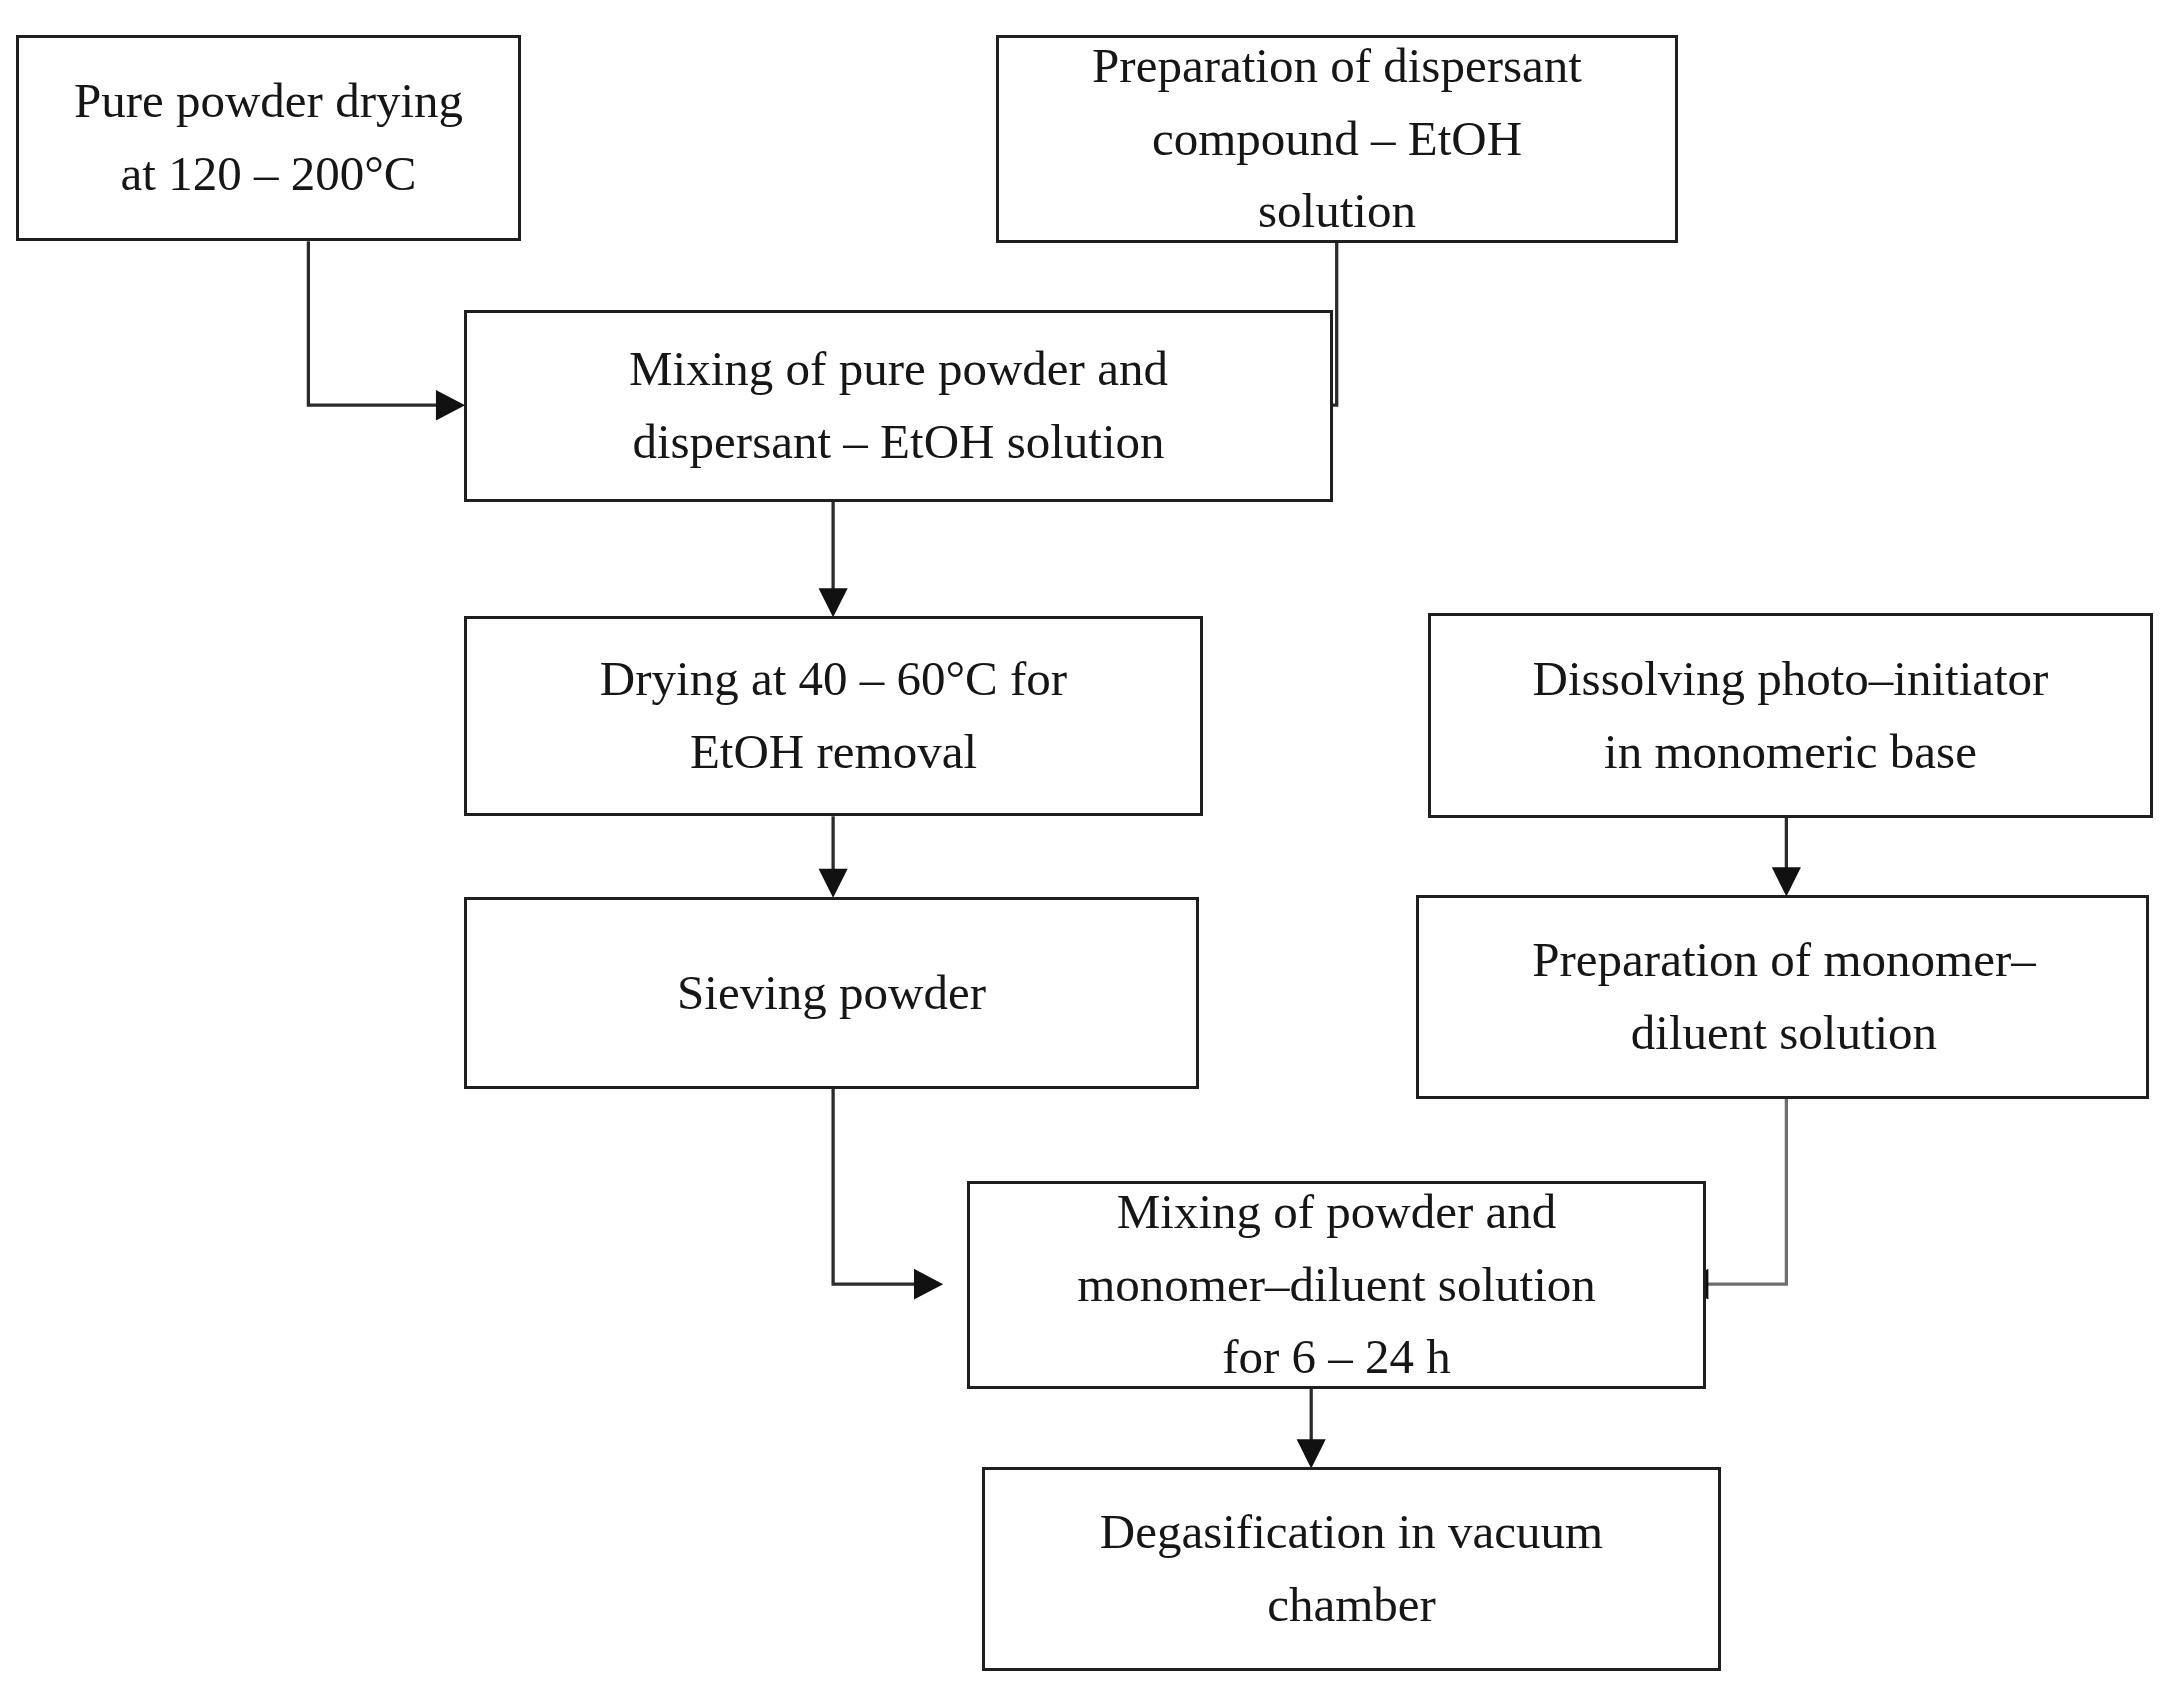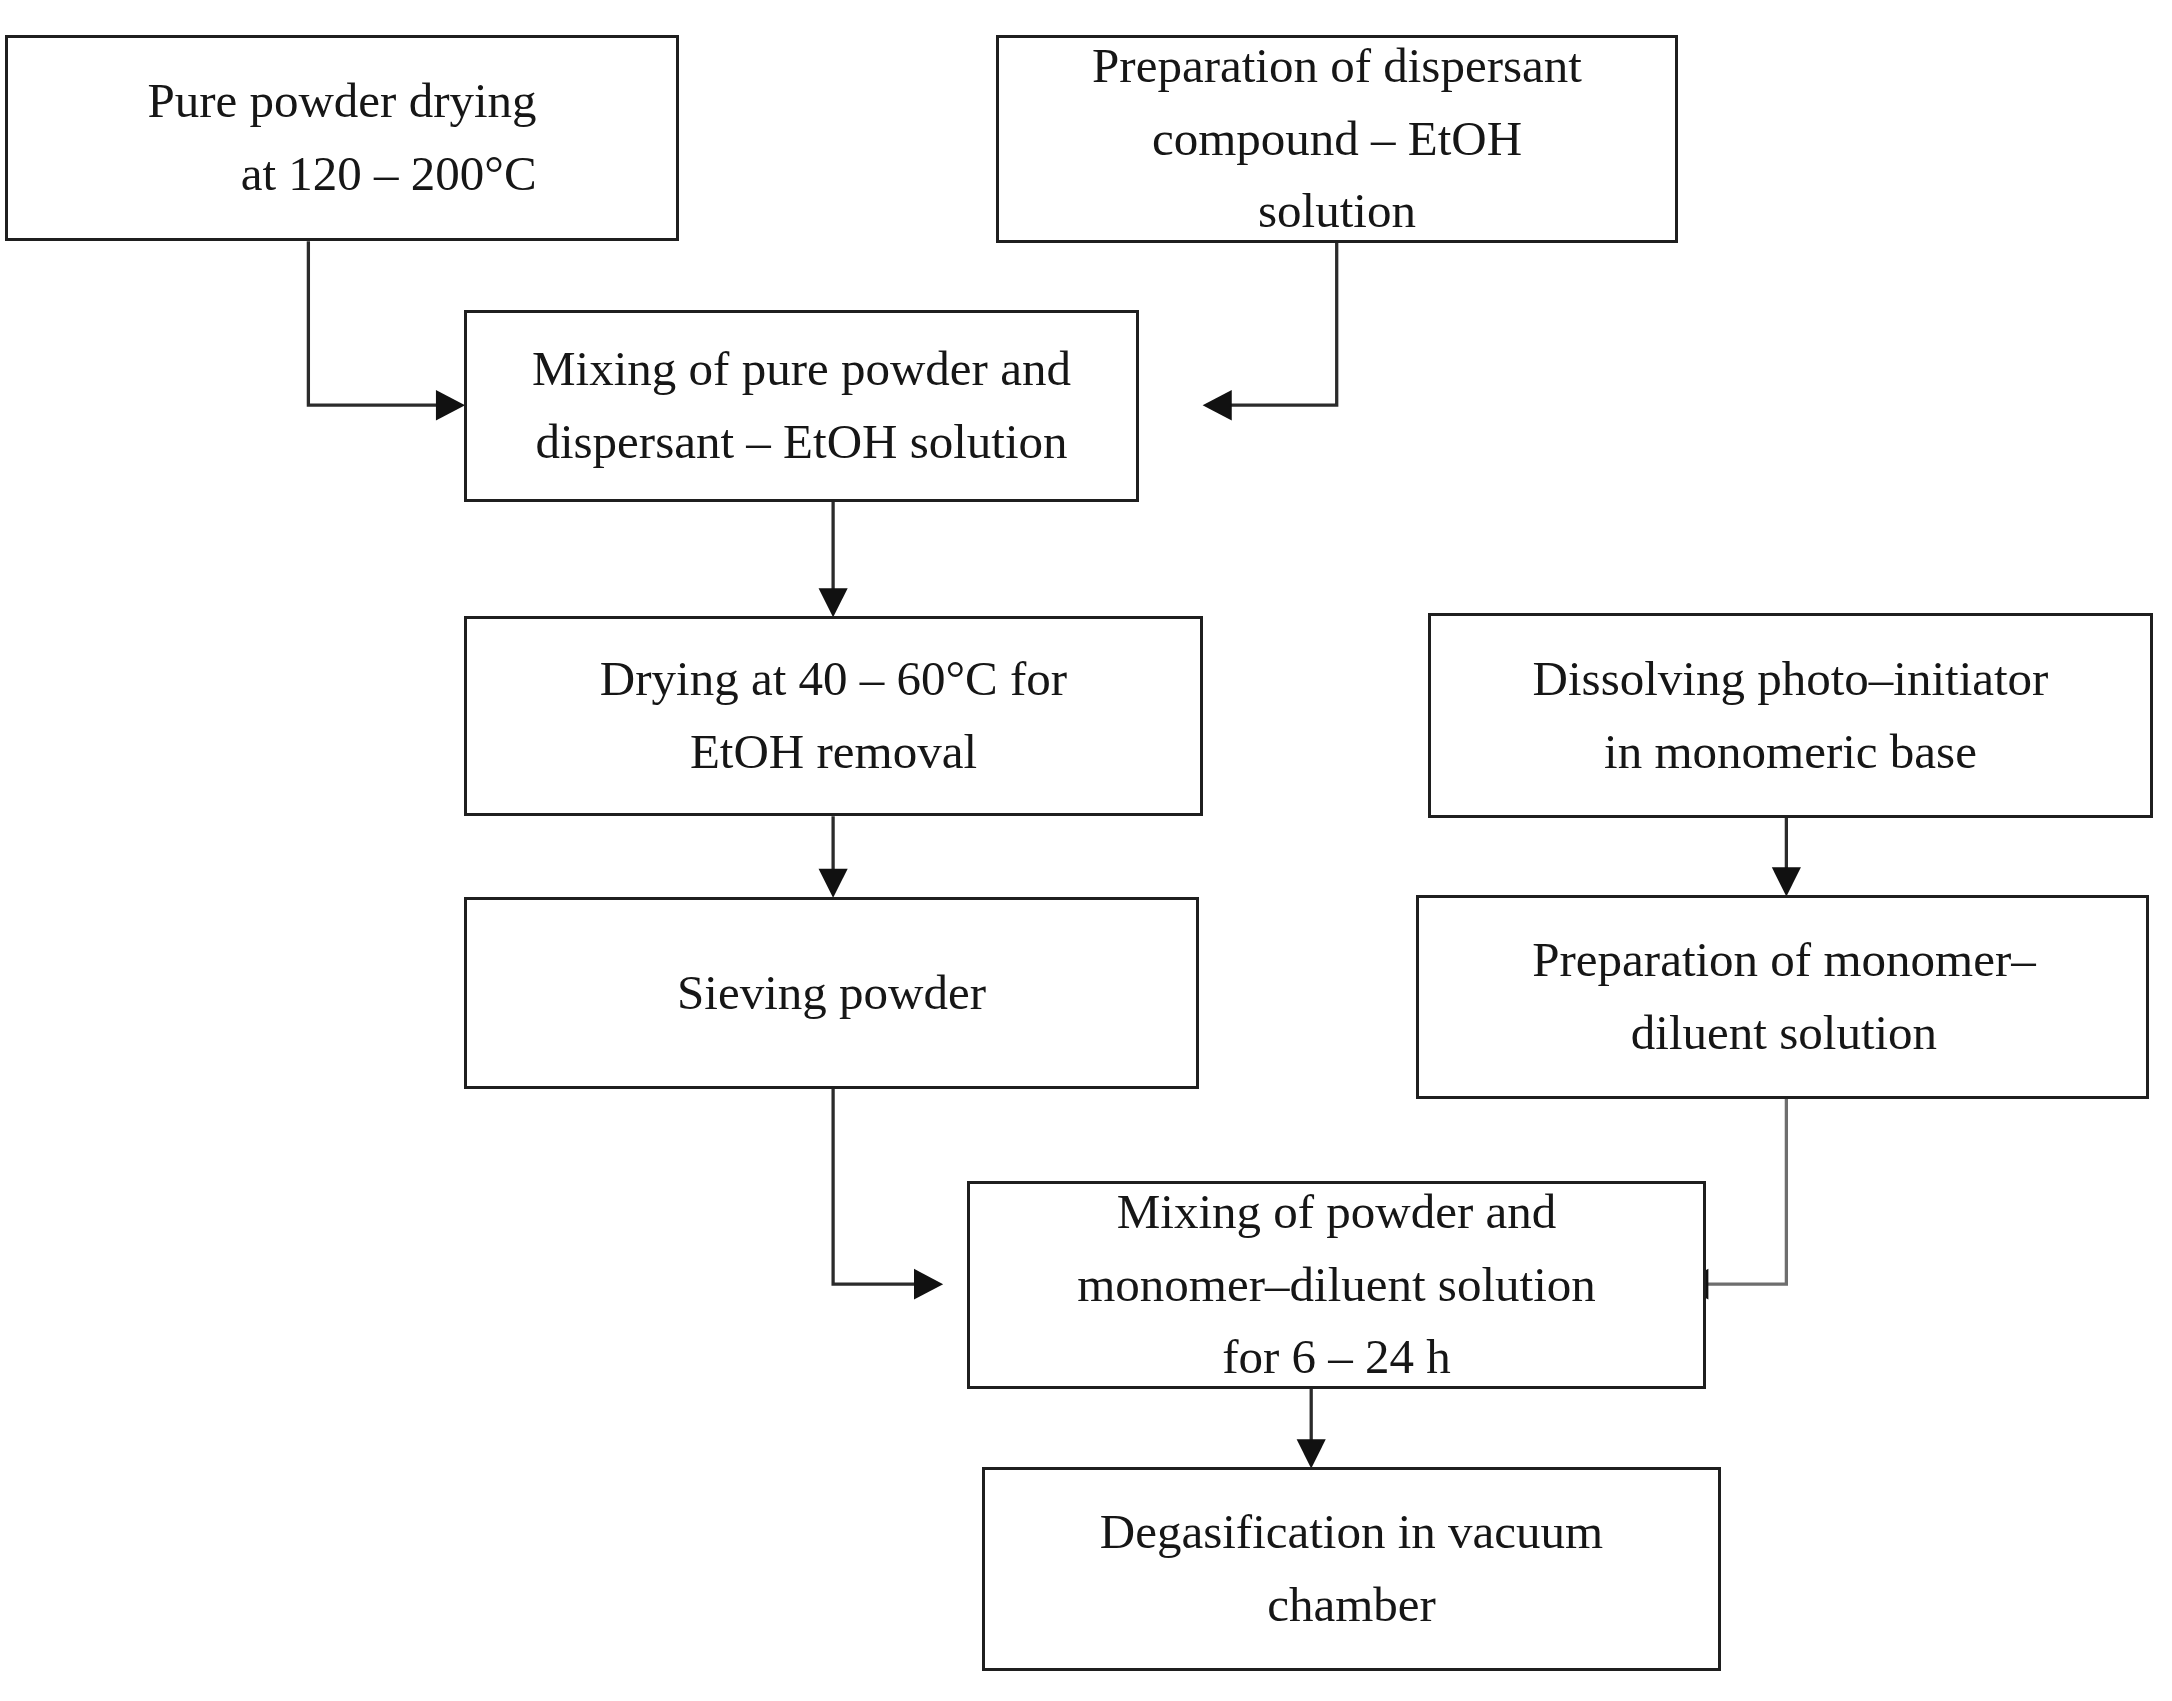--- a/index.html
+++ b/index.html
@@ -24,23 +24,23 @@
     display: flex;
     align-items: center;
     justify-content: center;
     text-align: center;
     font-size: 49px;
     line-height: 1.48;
     white-space: pre-line;
     padding: 0 13px;
   }
   
-  .b1 { left: 5px;   top: 35px;   width: 674px;  height: 206px; text-align: right; }
+  .b1 { left: 16px;   top: 35px;   width: 505px;  height: 206px; }
   .b2 { left: 996px; top: 35px;   width: 682px;  height: 208px; }
-  .b3 { left: 464px;  top: 310px;  width: 675px; height: 192px; text-align: center; }
+  .b3 { left: 464px;  top: 310px;  width: 869px; height: 192px; text-align: center; }
   .b4 { left: 464px;  top: 616px;  width: 739px; height: 200px; }
   .b5 { left: 1428px; top: 613px;  width: 725px;  height: 205px; }
   .b6 { left: 464px;  top: 897px; width: 735px; height: 192px; }
   .b7 { left: 1416px; top: 895px; width: 733px; height: 204px; padding-left: 16px; }
   .b8 { left: 942px; top: 1181px; width: 739px; height: 208px; margin-left: 25px; }
   .b9 { left: 942px; top: 1467px; width: 739px; height: 204px; margin-left: 40px; }
 
   svg.connectors {
     position: absolute;
     left: 0; top: 0;

